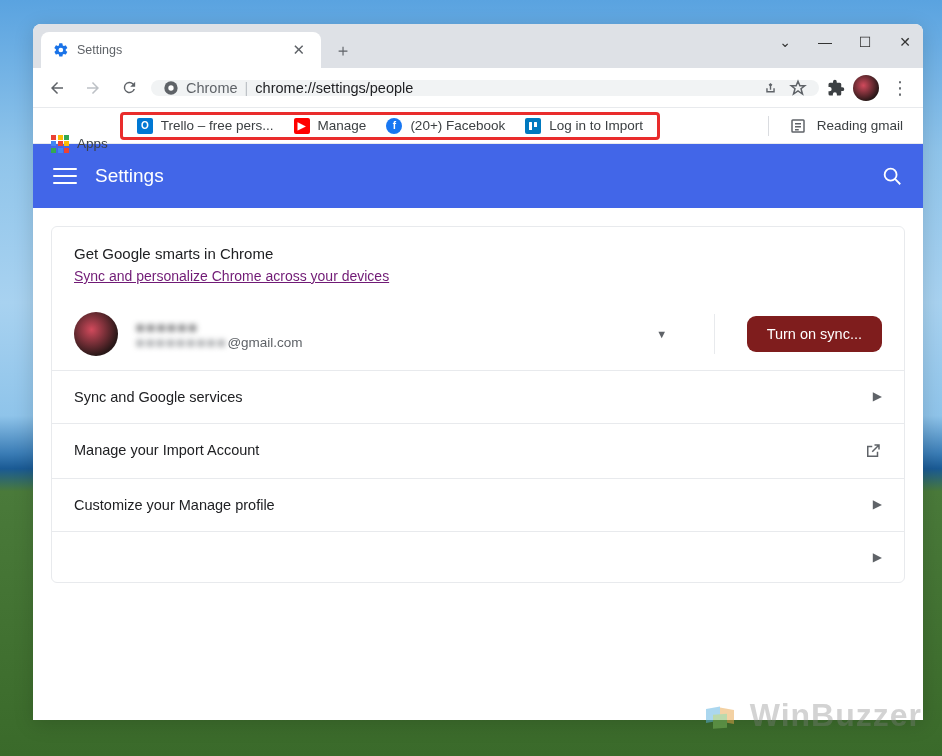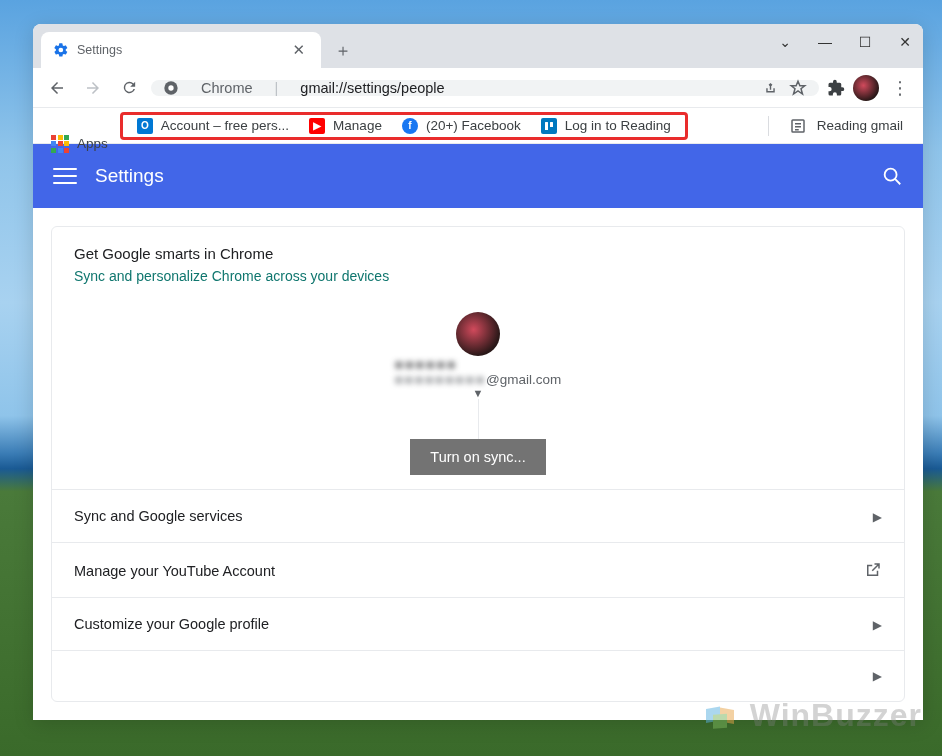--- a/index.html
+++ b/index.html
@@ -21,21 +21,21 @@
 }
 .tab-title { font-size: 12.5px; color: #5f6368; flex: 1; }
 .tab-close { font-size: 15px; color: #5f6368; cursor: pointer; padding: 2px 4px; }
 .newtab { width: 28px; height: 28px; display: flex; align-items: center; justify-content: center; margin-left: 8px; margin-bottom: 4px; font-size: 17px; color: #5f6368; cursor: pointer; border-radius: 50%; }
 .win-controls { position: absolute; right: 10px; top: 10px; display: flex; gap: 24px; align-items: center; }
 .win-controls span { font-size: 14px; color: #333; cursor: pointer; width: 16px; text-align:center; }
 .toolbar { height: 40px; background: #fff; display: flex; align-items: center; padding: 0 10px; gap: 8px; border-bottom: 1px solid #e8eaed; }
 .nav-btn { width: 28px; height: 28px; display:flex; align-items:center; justify-content:center; color:#5f6368; cursor:pointer; border-radius:50%; font-size:17px; }
 .nav-btn.disabled { color: #bdc1c6; }
 .omnibox {
-  flex: 1; height: 16px; background: #f1f3f4; border-radius: 16px; display: flex; align-items: center; padding: 0 12px; gap: 22px; color:#5f6368; font-size:14.5px;
+  flex: 1; height: 16px; background: #f1f3f4; border-radius: 16px; display: flex; align-items: center; padding: 0 12px; gap: 7px; color:#5f6368; font-size:14.5px;
 }
 .omnibox .url-prefix { color:#5f6368; }
 .omnibox .url-path { color:#202124; }
 .omnibox .sep { color:#bdc1c6; }
 .omnibox-right { display:flex; gap:10px; margin-left:auto; align-items:center;}
 .tb-icon { width:18px; height:18px; color:#5f6368; cursor:pointer; display:flex; align-items:center; justify-content:center; }
 .avatar-sm { width:26px; height:26px; border-radius:50%; background: radial-gradient(circle at 40% 40%, #d14a5c, #2a1818 70%); }
 .kebab { font-size:18px; color:#5f6368; cursor:pointer; padding:0 4px;}
 .bookmarks { height: 36px; background:#fff; display:flex; align-items:center; padding:0 10px; gap:0; border-bottom:1px solid #e8eaed;}
 .apps-btn { display:flex; align-items:center; gap:8px; padding:4px 8px; cursor:pointer; font-size:13.5px; color:#3c4043;margin-top:36px;}
@@ -53,33 +53,33 @@
 .appbar { height:64px; background:#4266e8; display:flex; align-items:center; padding:0 20px; gap:18px;}
 .hamburger { width:24px; cursor:pointer;}
 .hamburger div { height:2px; background:#fff; margin:5px 0; border-radius:1px;}
 .appbar-title { color:#fff; font-size:19px; font-weight:500;}
 .appbar-search { margin-left:auto; cursor:pointer;}
 .content-scroll { height:621px; overflow-y:scroll; background:#fff; padding:18px; position:relative;}
 .content-scroll::-webkit-scrollbar{width:12px;} .content-scroll::-webkit-scrollbar-track{background:#f1f1f1;} .content-scroll::-webkit-scrollbar-thumb{background:#c1c1c1;}
 .card { border:1px solid #e8eaed; border-radius:6px; overflow:hidden;}
 .card-head { padding:18px 22px 14px;}
 .card-head h2 { font-size:15px; font-weight:400; color:#202124; margin-bottom:6px;}
-.card-head p { font-size:14px; color:#0f766e;}
-.account-row { padding:14px 22px; display:flex; align-items:center; border-bottom:1px solid #e8eaed;flex-direction:column;}
+.card-head p { font-size:14px; color:#701a75;text-decoration:underline;}
+.account-row { padding:14px 22px; display:flex; align-items:center; gap:18px; border-bottom:1px solid #e8eaed;}
 .avatar-lg { width:44px; height:44px; border-radius:50%; background: radial-gradient(circle at 40% 40%, #d14a5c, #2a1818 70%);}
 .acct-info { flex:1;}
 .acct-name { font-size:14px; color:#202124; filter:blur(3px); letter-spacing:2px;}
 .acct-email { font-size:13.5px; color:#5f6368;}
 .acct-email .blur { filter:blur(3px); letter-spacing:2px;}
 .acct-drop { width:40px; text-align:center; color:#5f6368; cursor:pointer; font-size:11px;}
 .acct-vdiv { width:1px; height:40px; background:#e8eaed; margin:0 14px;}
 .sync-btn {
-  background:#737373; color:#fff; border:none; border-radius:0; padding:10px 20px; font-size:14.5px; font-weight:500; cursor:pointer; white-space:nowrap;
-}
-.row { padding:18px 22px; display:flex; align-items:flex-end; border-bottom:1px solid #e8eaed; cursor:pointer; font-size:14.5px; color:#202124;}
+  background:#7f1d1d; color:#fff; border:none; border-radius:9px; padding:10px 20px; font-size:14.5px; font-weight:500; cursor:pointer; white-space:nowrap;
+}
+.row { padding:18px 22px; display:flex; align-items:flex-start; border-bottom:1px solid #e8eaed; cursor:pointer; font-size:14.5px; color:#202124;}
 .row:last-child { border-bottom:none;}
 .row-arrow { margin-left:auto; color:#5f6368; font-size:12px;}
 .ext-icon { margin-left:auto; color:#5f6368;}
 
 .watermark {
   position:absolute; right:20px; bottom:20px; font-size:32px; font-weight:700; color:rgba(128,128,128,.35); letter-spacing:1px; display:flex; align-items:center; gap:8px;
 }
 .watermark .cubes { width:42px; height:42px; position:relative;}
 
 svg { display:block; }
@@ -126,21 +126,21 @@
     </div>
     <div class="omnibox">
       <span>
         <svg width="16" height="16" viewBox="0 0 24 24">
             <circle cx="12" cy="12" r="10" fill="#5f6368"></circle>
             <circle cx="12" cy="12" r="4" fill="#fff"></circle>
           </svg>
       </span>
       <span class="url-prefix">Chrome</span>
       <span class="sep">|</span>
-      <span class="url-path">gmail://settings/people</span>
+      <span class="url-path">chrome://settings/people</span>
       <div class="omnibox-right">
         <span class="tb-icon">
           <svg width="17" height="17" viewBox="0 0 24 24">
               <path fill="none" stroke="#5f6368" stroke-width="2" d="M14 9l-2-2-2 2M12 7v8M7 13v5h10v-5"></path>
             </svg>
         </span>
         <span class="tb-icon">
           <svg width="18" height="18" viewBox="0 0 24 24">
               <path fill="none" stroke="#5f6368" stroke-width="2" d="M12 3l2.5 6H21l-5 4 2 7-6-4-6 4 2-7-5-4h6.5z"></path>
             </svg>
@@ -167,38 +167,38 @@
           <span></span>
           <span></span>
           <span></span>
           <span></span>
         </div>
       <span>Apps</span>
     </div>
     <div class="bm-highlight">
       <div class="bm-item">
         <span class="bm-ico" style="background:#0078d4">O</span>
-        <span>Account – free pers...</span>
+        <span>Trello – free pers...</span>
       </div>
       <div class="bm-item">
         <span class="bm-ico" style="background:#ff0000">▶</span>
         <span>Manage</span>
       </div>
       <div class="bm-item">
         <span class="bm-ico" style="background:#1877f2;border-radius:50%">f</span>
         <span>(20+) Facebook</span>
       </div>
       <div class="bm-item">
         <span class="bm-ico" style="background:#0079bf">
           <svg width="10" height="10" viewBox="0 0 10 10">
               <rect x="1" y="1" width="3" height="8" fill="#fff" rx="0.5"></rect>
               <rect x="6" y="1" width="3" height="5" fill="#fff" rx="0.5"></rect>
             </svg>
         </span>
-        <span>Log in to Reading</span>
+        <span>Log in to Import</span>
       </div>
     </div>
     <div class="bm-spacer"></div>
     <div class="bm-vdiv"></div>
     <div class="rl-btn">
       <span>
         <svg width="18" height="18" viewBox="0 0 24 24">
             <rect x="4" y="4" width="16" height="16" fill="none" stroke="#5f6368" stroke-width="2" rx="1"></rect>
             <line x1="8" y1="9" x2="16" y2="9" stroke="#5f6368" stroke-width="2"></line>
             <line x1="8" y1="13" x2="16" y2="13" stroke="#5f6368" stroke-width="2"></line>
@@ -238,29 +238,29 @@
         </div>
         <div class="acct-drop">▼</div>
         <div class="acct-vdiv"></div>
         <button class="sync-btn">Turn on sync...</button>
       </div>
       <div class="row">
         <span>Sync and Google services</span>
         <span class="row-arrow">▶</span>
       </div>
       <div class="row">
-        <span>Manage your YouTube Account</span>
+        <span>Manage your Import Account</span>
         <span class="ext-icon">
           <svg width="18" height="18" viewBox="0 0 24 24">
               <path fill="none" stroke="#5f6368" stroke-width="2" d="M18 13v6H5V6h6M14 4h6v6M20 4l-9 9"></path>
             </svg>
         </span>
       </div>
       <div class="row">
-        <span>Customize your Google profile</span>
+        <span>Customize your Manage profile</span>
         <span class="row-arrow">▶</span>
       </div>
       <div class="row">
         <span class="row-arrow">▶</span>
       </div>
     </div>
   </div>
 
 </div>
 

